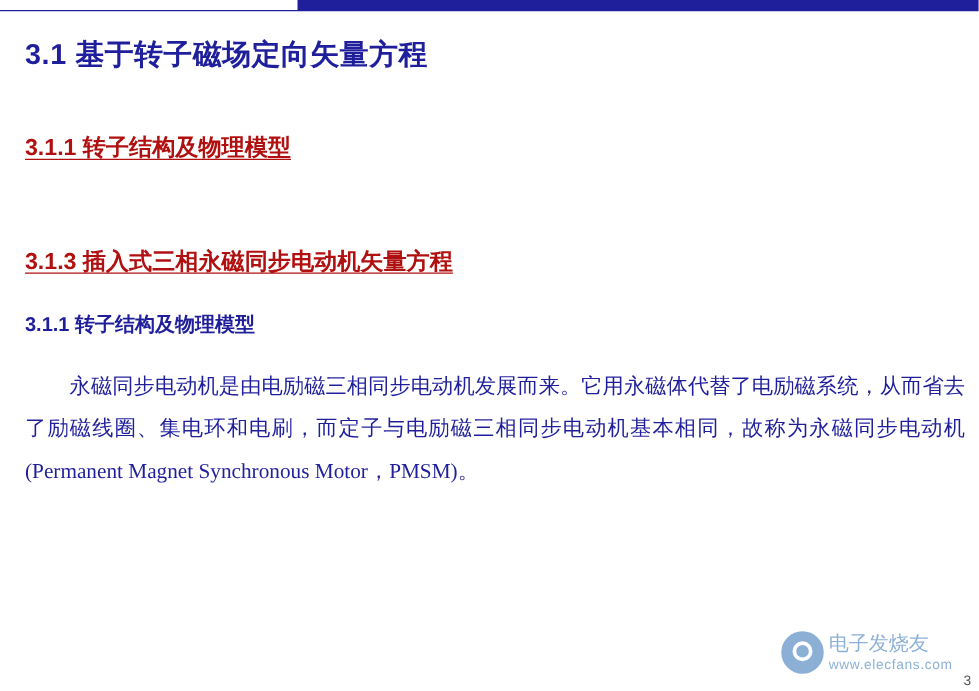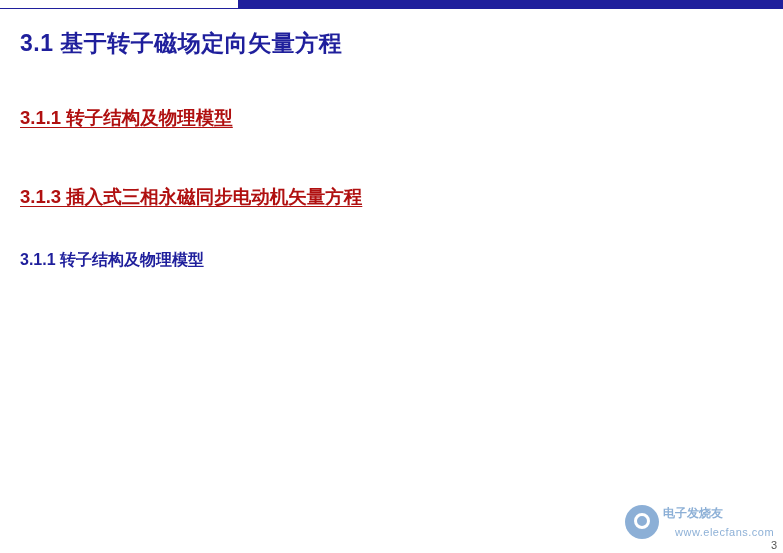--- a/index.html
+++ b/index.html
@@ -62,21 +62,21 @@
     font-family: "Liberation Sans", "DejaVu Sans", sans-serif;
     font-size: 18.5px;
     font-weight: bold;
     color: #b01010;
     text-decoration: underline;
     text-underline-offset: 3px;
     white-space: nowrap;
   }
   .toc-1 { top: 105px; }
   .toc-2 { top: 152px; }
-  .toc-3 { top: 184px; }
+  .toc-3 { top: 196px; }
 
   .h2 {
     position: absolute;
     left: 20px;
     top: 250px;
     font-family: "Liberation Sans", "DejaVu Sans", sans-serif;
     font-size: 16px;
     font-weight: bold;
     color: #1f1f9c;
     white-space: nowrap;
@@ -121,35 +121,34 @@
     height: 16px;
     border: 3px solid #ffffff;
     border-radius: 50%;
     box-sizing: border-box;
   }
   .wm-text-main {
     position: absolute;
     left: 38px;
     top: 4px;
     font-family: "Liberation Sans", "DejaVu Sans", sans-serif;
-    font-size: 12px;
-    font-weight: bold;
+    font-size: 16px;
+    font-weight: normal;
     color: #2f6fb5;
     white-space: nowrap;
   }
   .wm-text-sub {
     position: absolute;
     left: 38px;
     top: 25px;
     font-family: "Liberation Sans", "DejaVu Sans", sans-serif;
     font-size: 11px;
     color: #2f6fb5;
     letter-spacing: 0.5px;
     white-space: nowrap;
-    margin-left: 12px;
   }
   .page-number {
     position: absolute;
     right: 6px;
     bottom: 2px;
     font-family: "Liberation Sans", "DejaVu Sans", sans-serif;
     font-size: 11px;
     color: #555555;
   }
 </style>
@@ -163,20 +162,21 @@
 
   <div class="content">
 
     <div class="h1">3.1  基于转子磁场定向矢量方程</div>
 
     <div class="toc-item toc-1">3.1.1  转子结构及物理模型</div>
     <div class="toc-item toc-3">3.1.3  插入式三相永磁同步电动机矢量方程</div>
 
     <div class="h2">3.1.1  转子结构及物理模型</div>
 
+    <div class="body-para para-1">永磁同步电动机是由电励磁三相同步电动机发展而来。它用永磁体代替了电励磁系统，从而省去了励磁线圈、集电环和电刷，而定子与电励磁三相同步电动机基本相同，故称为永磁同步电动机(Permanent Magnet Synchronous Motor，PMSM)。</div>
 
   </div>
 
   <div class="watermark">
     <div class="wm-circle"></div>
     <div class="wm-text-main">电子发烧友</div>
     <div class="wm-text-sub">www.elecfans.com</div>
   </div>
 
   <div class="page-number">3</div>

